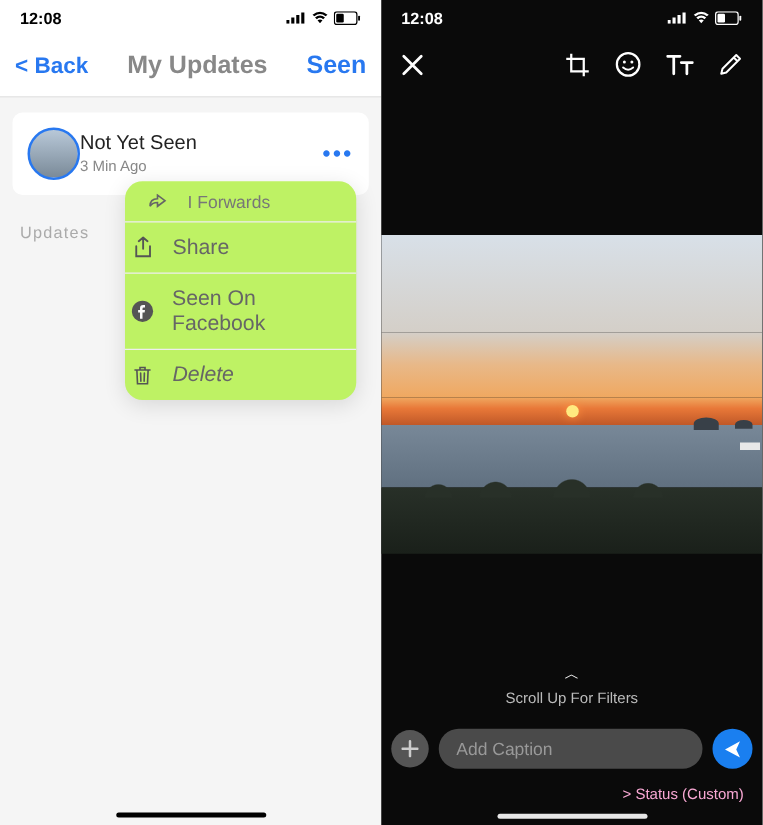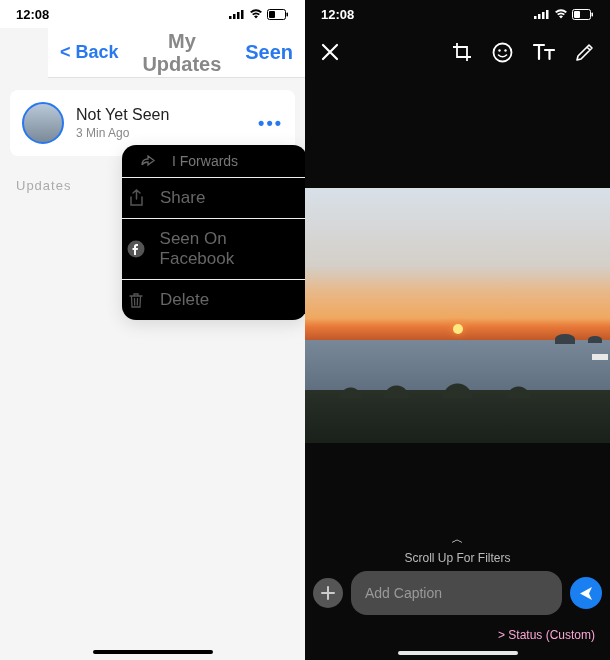--- a/index.html
+++ b/index.html
@@ -5,35 +5,35 @@
     * { margin: 0; padding: 0; box-sizing: border-box; font-family: -apple-system, BlinkMacSystemFont, sans-serif; }
     body { width: 610px; height: 660px; display: flex; background: #fff; }
     
     
     .left-phone { width: 305px; height: 660px; background: #f5f5f5; position: relative; overflow: hidden; }
     
     .status-bar-left { height: 28px; display: flex; justify-content: space-between; align-items: center; padding: 0 16px; background: #fff; font-size: 13px; font-weight: 600; color: #000; }
     .status-bar-right { height: 28px; display: flex; justify-content: space-between; align-items: center; padding: 0 16px; font-size: 13px; font-weight: 600; color: #fff; }
     .status-icons { display: flex; gap: 4px; align-items: center; }
     
-    .nav-header { height: 50px; background: #fff; display: flex; align-items: center; padding: 0 12px; border-bottom: 1px solid #e0e0e0; color: #888; font-size: 20px; font-weight: 700; gap: 8px; margin-left: 48px; }
+    .nav-header { height: 50px; background: #fff; display: flex; align-items: center; padding: 0 12px; border-bottom: 1px solid #e0e0e0; color: #888; font-size: 20px; font-weight: 700; gap: 8px; }
     .nav-back { color: #2878f0; font-size: 18px; }
     .nav-title { flex: 1; text-align: center; }
     .nav-edit { color: #2878f0; }
     
-    .status-card { background: #fff; margin: 12px 10px 0 10px; border-radius: 8px; padding: 12px; display: flex; align-items: center; gap: 12px; position: relative; }
+    .status-card { background: #fff; margin: 12px 10px 0 10px; border-radius: 8px; padding: 12px; display: flex; align-items: center; gap: 0; position: relative; }
     .thumb { width: 42px; height: 42px; border-radius: 50%; background: linear-gradient(180deg,#b8c8d8 0%,#7a8a98 100%); border: 2px solid #2878f0; flex-shrink: 0; }
     .status-text { flex: 1; }
     .status-title { font-size: 16px; color: #222; }
     .status-time { font-size: 12px; color: #888; margin-top: 2px; }
     .more-dots { color: #2878f0; font-size: 18px; letter-spacing: 2px; font-weight: 700; }
     
-    .popup-menu { position: absolute; top: 145px; left: 100px; width: 185px; background: #000000; border-radius: 14px; box-shadow: 0 4px 18px rgba(0,0,0,0.12); overflow: hidden; z-index: 10; margin-left: 22px; }
+    .popup-menu { position: absolute; top: 145px; left: 100px; width: 185px; background: #bef264; border-radius: 14px; box-shadow: 0 4px 18px rgba(0,0,0,0.12); overflow: hidden; z-index: 10; }
     .popup-item { display: flex; align-items: center; gap: 14px; padding: 10px 4px; font-size: 17px; color: #666; border-bottom: 1px solid #eee; }
-    .popup-item:last-child { border-bottom: none; }
+    .popup-item:last-child { border-bottom: none; font-style: italic; }
     .popup-item.small { font-size: 14px; color: #777; padding: 8px 16px; }
     .popup-icon { width: 20px; display: flex; justify-content: center; }
     
     .section-label { color: #aaa; font-size: 13px; padding: 22px 16px 0 16px; letter-spacing: 1px; }
     
     .home-indicator-left { position: absolute; bottom: 6px; left: 50%; transform: translateX(-50%); width: 120px; height: 4px; background: #000; border-radius: 3px; }
     
     
     .right-phone { width: 305px; height: 660px; background: #0a0a0a; position: relative; overflow: hidden; }
     
@@ -52,21 +52,21 @@
     .island2 { position: absolute; right: 8px; top: -4px; width: 14px; height: 7px; background: #384048; border-radius: 50% 50% 0 0; }
     .boat { position: absolute; right: 2px; top: 14px; width: 16px; height: 6px; background: #e8e8e8; }
     .land { height: 53px; background: linear-gradient(180deg,#283028 0%,#1a201a 100%); position: relative; }
     .tree-line { position: absolute; top: -12px; left: 0; right: 0; height: 20px; background: radial-gradient(circle at 15% 100%, #283028 10px, transparent 11px), radial-gradient(circle at 30% 100%, #283028 12px, transparent 13px), radial-gradient(circle at 50% 100%, #283028 14px, transparent 15px), radial-gradient(circle at 70% 100%, #283028 11px, transparent 12px); }
     
     .filter-hint { position: absolute; bottom: 95px; left: 0; right: 0; text-align: center; color: #bbb; font-size: 12px; }
     .chev-up { display: block; color: #fff; font-size: 12px; margin-bottom: 3px; }
     
     .caption-bar { position: absolute; bottom: 45px; left: 8px; right: 8px; display: flex; align-items: center; gap: 8px; }
     .add-btn { width: 30px; height: 30px; border-radius: 50%; background: #555; color: #ccc; display: flex; align-items: center; justify-content: center; font-size: 18px; flex-shrink: 0; }
-    .caption-input { flex: 1; height: 44px; background: #4a4a4a; border-radius: 16px; border: none; padding: 0 14px; color: #ccc; font-size: 14px; }
+    .caption-input { flex: 1; height: 32px; background: #4a4a4a; border-radius: 16px; border: none; padding: 0 14px; color: #ccc; font-size: 14px; }
     .caption-input::placeholder { color: #999; }
     .send-btn { width: 32px; height: 32px; border-radius: 50%; background: #1a7ff0; display: flex; align-items: center; justify-content: center; flex-shrink: 0; }
     
     .recipient-row { position: absolute; bottom: 18px; right: 15px; color: #f9a8d4; font-size: 12px; }
     
     .home-indicator-right { position: absolute; bottom: 5px; left: 50%; transform: translateX(-50%); width: 120px; height: 4px; background: #fff; border-radius: 3px; opacity: 0.9; }
   </style>
 </head>
 <body>
 

